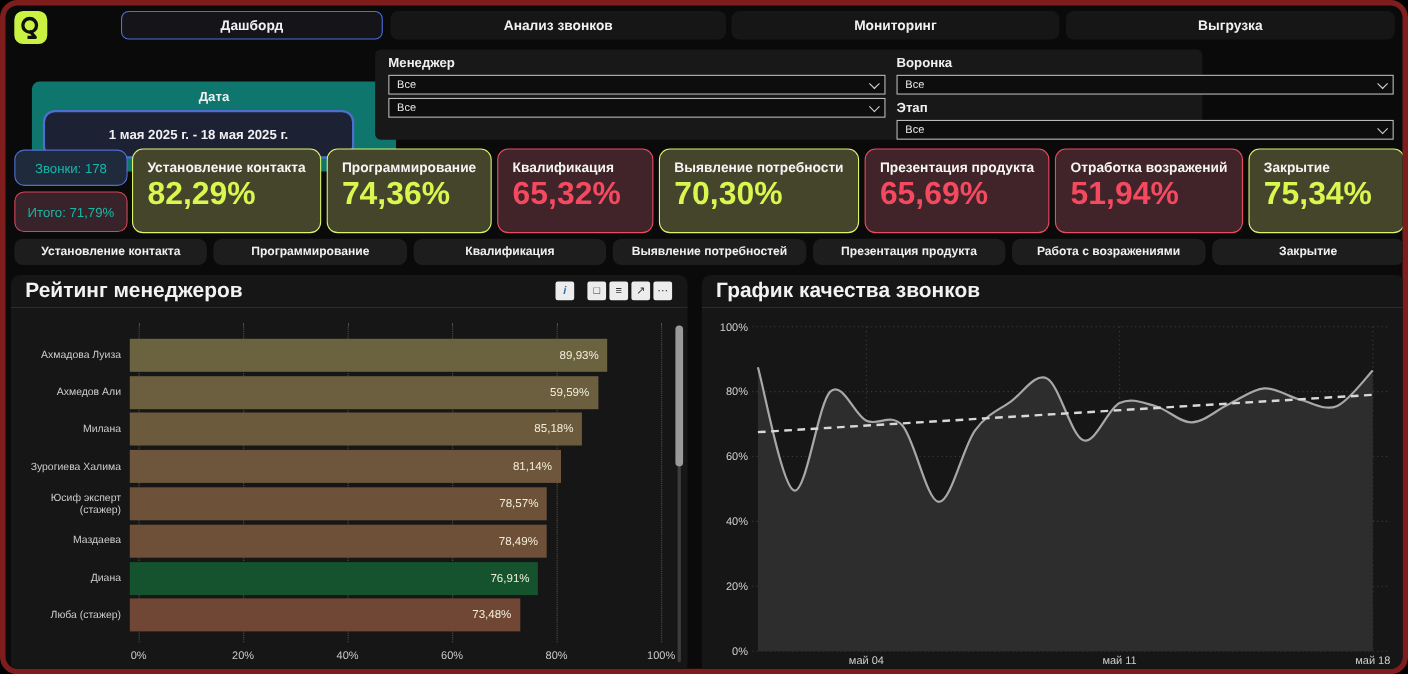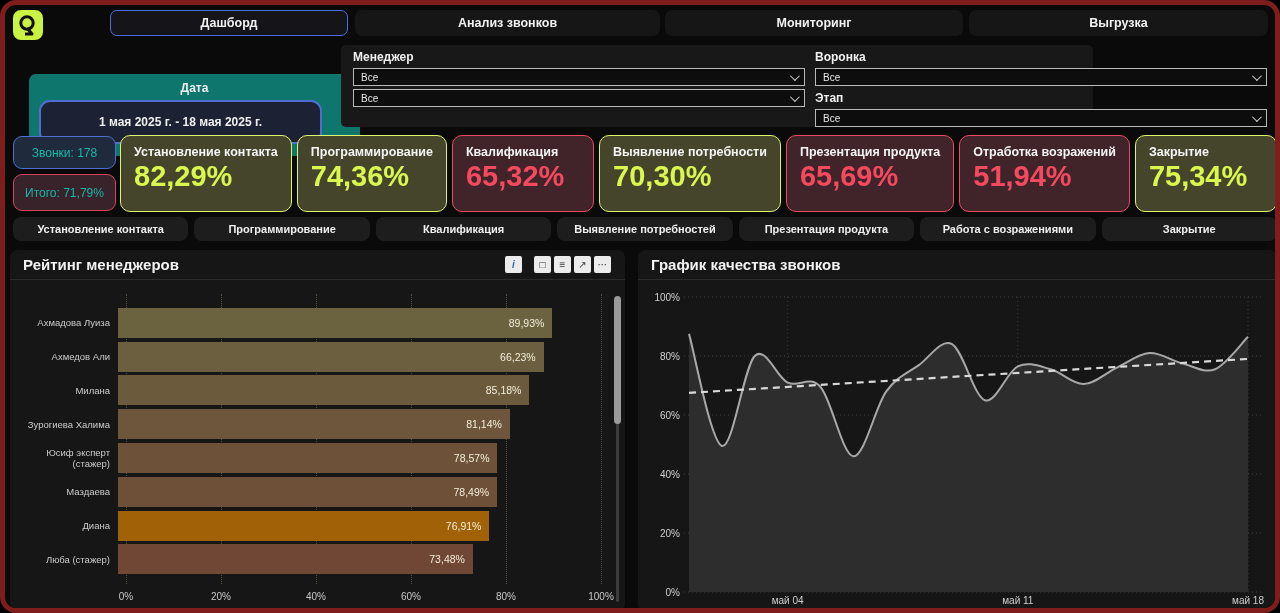--- a/index.html
+++ b/index.html
@@ -77,21 +77,21 @@
     cursor: pointer; white-space: nowrap;
   }
   
   .panel { position: absolute; top: 245px; height: 362px; background: #161616; border-radius: 8px; }
   .panel-left { left: 5px; width: 615px; }
   .panel-right { left: 633px; width: 639px; }
   .panel-header {
     height: 30px; display: flex; align-items: center; padding-left: 13px;
     border-bottom: 1px solid #2b2b2b;
   }
-  .panel-title { font-size: 15px; font-weight: bold; color: #f2f2f2; }
+  .panel-title { font-size: 19px; font-weight: bold; color: #f2f2f2; }
   .vh { position: absolute; top: 6px; right: 14px; display: flex; gap: 3px; align-items: center; }
   .vh-btn {
     width: 17px; height: 17px; background: #ececec; border-radius: 2px; color: #333;
     font-size: 10px; display: flex; align-items: center; justify-content: center; cursor: pointer;
   }
   .vh-btn.info { margin-right: 9px; color: #2f6fb5; font-weight: bold; font-style: italic; }
   
   .bar-plot { position: absolute; left: 12px; right: 24px; top: 44px; bottom: 28px; }
   .grid-v { position: absolute; left: 104px; right: 0; top: 0; bottom: 0; }
   .grid-v .vline { position: absolute; top: 0; bottom: 0; width: 0; border-left: 1px dotted #55503e; }
@@ -229,21 +229,21 @@
             <div class="bar-track">
               <div class="bar" style="width: 89.93%; background: rgb(107, 99, 64);">
                 <span class="bar-val">89,93%</span>
               </div>
             </div>
           </div>
           <div class="bar-row">
             <div class="bar-cat">Ахмедов Али</div>
             <div class="bar-track">
               <div class="bar" style="width: 88.14%; background: rgb(107, 95, 63);">
-                <span class="bar-val">66,23%</span>
+                <span class="bar-val">59,59%</span>
               </div>
             </div>
           </div>
           <div class="bar-row">
             <div class="bar-cat">Милана</div>
             <div class="bar-track">
               <div class="bar" style="width: 85.18%; background: rgb(108, 90, 61);">
                 <span class="bar-val">85,18%</span>
               </div>
             </div>
@@ -268,21 +268,21 @@
             <div class="bar-cat">Маздаева</div>
             <div class="bar-track">
               <div class="bar" style="width: 78.49%; background: rgb(110, 79, 56);">
                 <span class="bar-val">78,49%</span>
               </div>
             </div>
           </div>
           <div class="bar-row">
             <div class="bar-cat">Диана</div>
             <div class="bar-track">
-              <div class="bar" style="width: 76.91%; background: #a16207;">
+              <div class="bar" style="width: 76.91%; background: #14532d;">
                 <span class="bar-val">76,91%</span>
               </div>
             </div>
           </div>
           <div class="bar-row">
             <div class="bar-cat">Люба (стажер)</div>
             <div class="bar-track">
               <div class="bar" style="width: 73.48%; background: rgb(112, 71, 52);">
                 <span class="bar-val">73,48%</span>
               </div>

